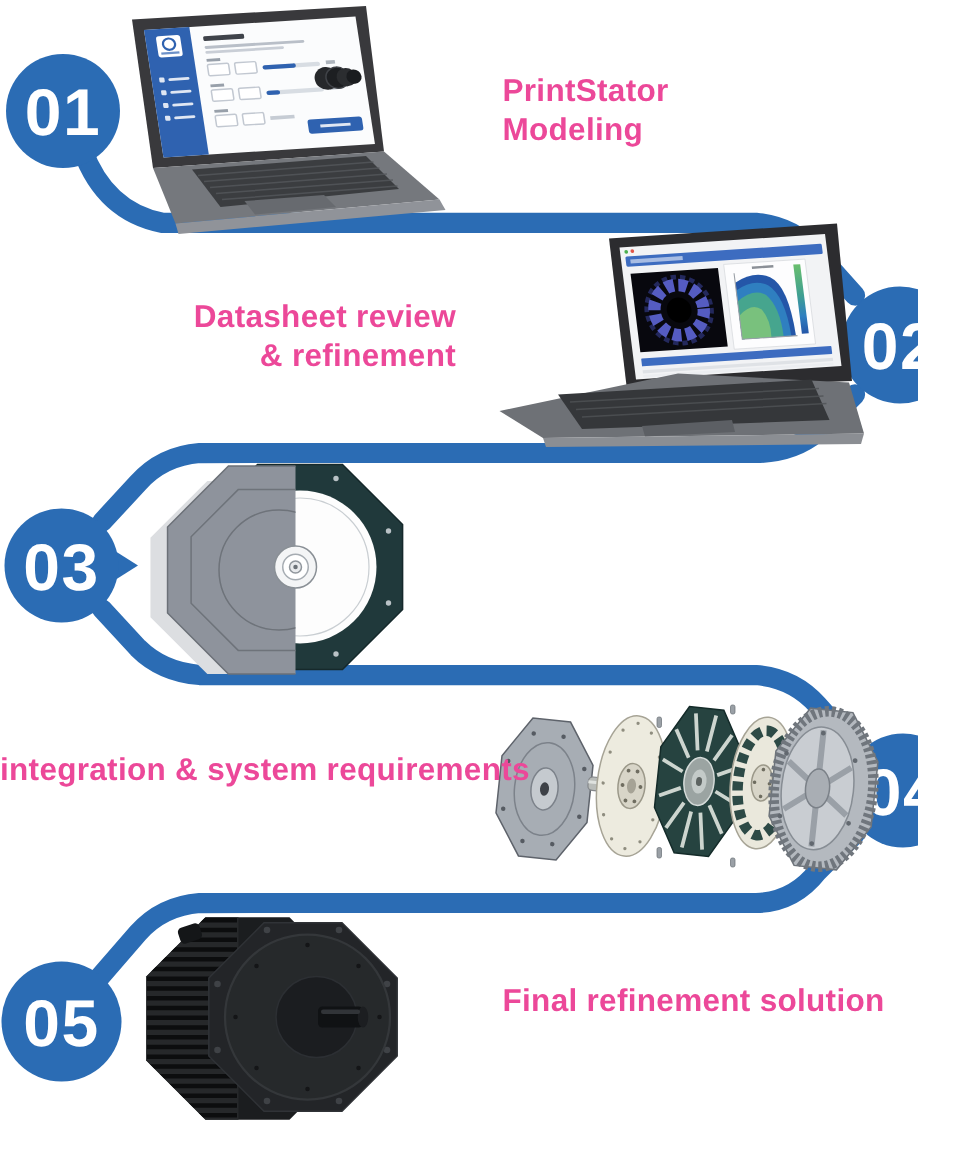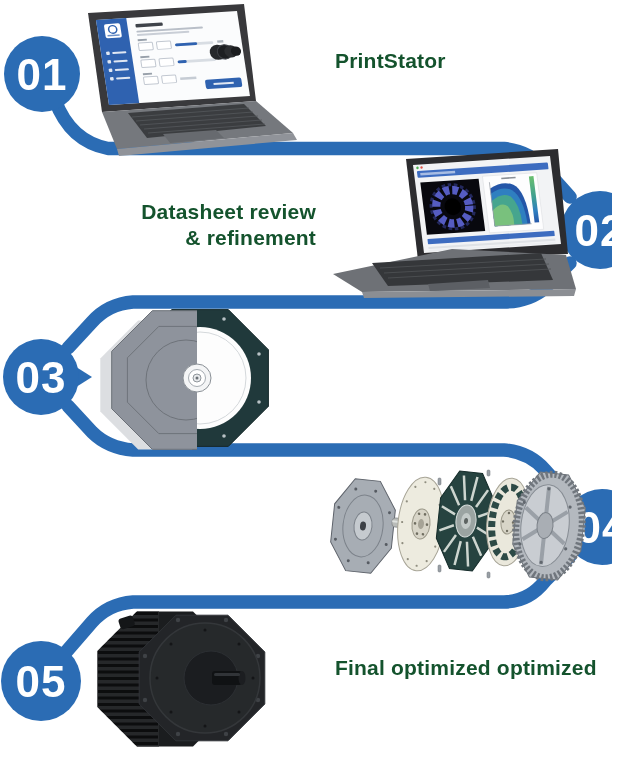--- a/index.html
+++ b/index.html
@@ -3,21 +3,21 @@
 <meta charset="utf-8">
 <style>
   html,body{margin:0;padding:0;background:#ffffff;}
   .canvas{
     position:relative;width:612px;height:766px;background:#ffffff;overflow:hidden;
     font-family:"Liberation Sans",sans-serif;
   }
   .canvas svg{position:absolute;left:0;top:0;}
   .step-label{
     position:absolute;font-weight:bold;font-size:21px;line-height:25.5px;
-    color:#14532d;letter-spacing:.2px;white-space:nowrap;
+    color:#ec4899;letter-spacing:.2px;white-space:nowrap;
   }
   .step-label.right{text-align:right;}
   .num{
     font-family:"Liberation Sans",sans-serif;font-weight:bold;font-size:44px;letter-spacing:1px;
   }
 </style>
 </head>
 <body>
 
 <div class="canvas">
@@ -311,28 +311,30 @@
     <polygon points="333,274 452,249 566,255 576,289 362,292" fill="#6e7176"></polygon>
     <polygon points="372,263 541,253 553,280 388,286" fill="#35373a"></polygon>
     <path d="M380,268 L546,259 M384,273 L549,264 M388,278 L551,269" stroke="#505356" stroke-width="1" opacity=".8"></path>
     <polygon points="428,284 488,280 490,288 430,291" fill="#5c5f64"></polygon>
     <polygon points="362,292 576,289 574,296 364,298" fill="#8b8e93"></polygon>
   </g>
 </svg>
 
   <div class="step-label" style="left:335px;top:48px;">
     <div>PrintStator</div>
+    <div>Modeling</div>
   </div>
 
-  <div class="step-label right" style="left:0px;top:199px;width:304px;padding-left:12px;">
+  <div class="step-label right" style="left:0px;top:199px;width:304px;">
     <div>Datasheet review</div>
     <div>&amp; refinement</div>
   </div>
 
 
   <div class="step-label right" style="left:0px;top:501px;width:306px;">
+    <div>integration &amp; system requirements</div>
   </div>
 
   <div class="step-label" style="left:335px;top:655px;">
-    <div>Final optimized optimized</div>
+    <div>Final refinement solution</div>
   </div>
 
 </div>
 
 </body></html>

